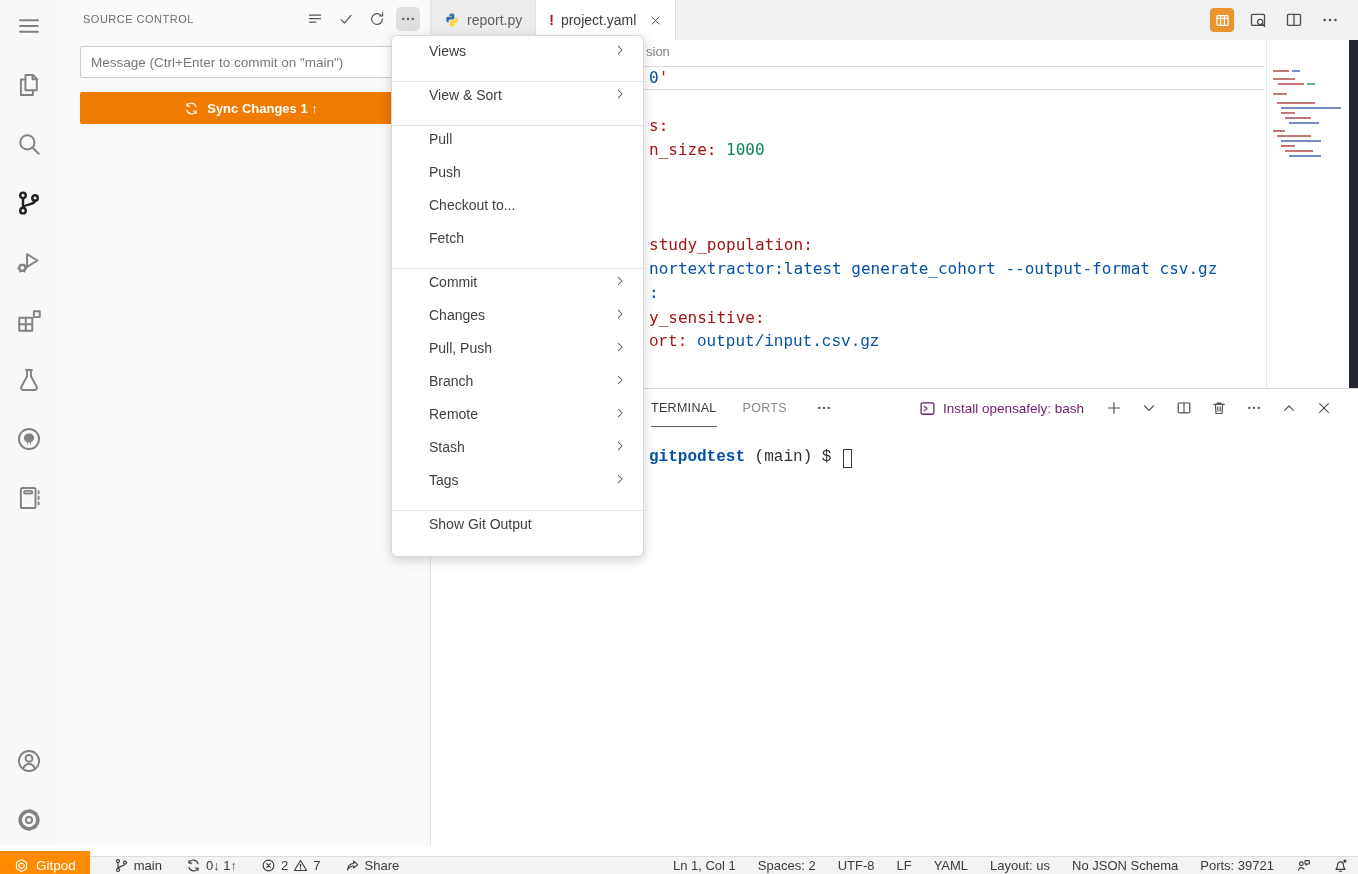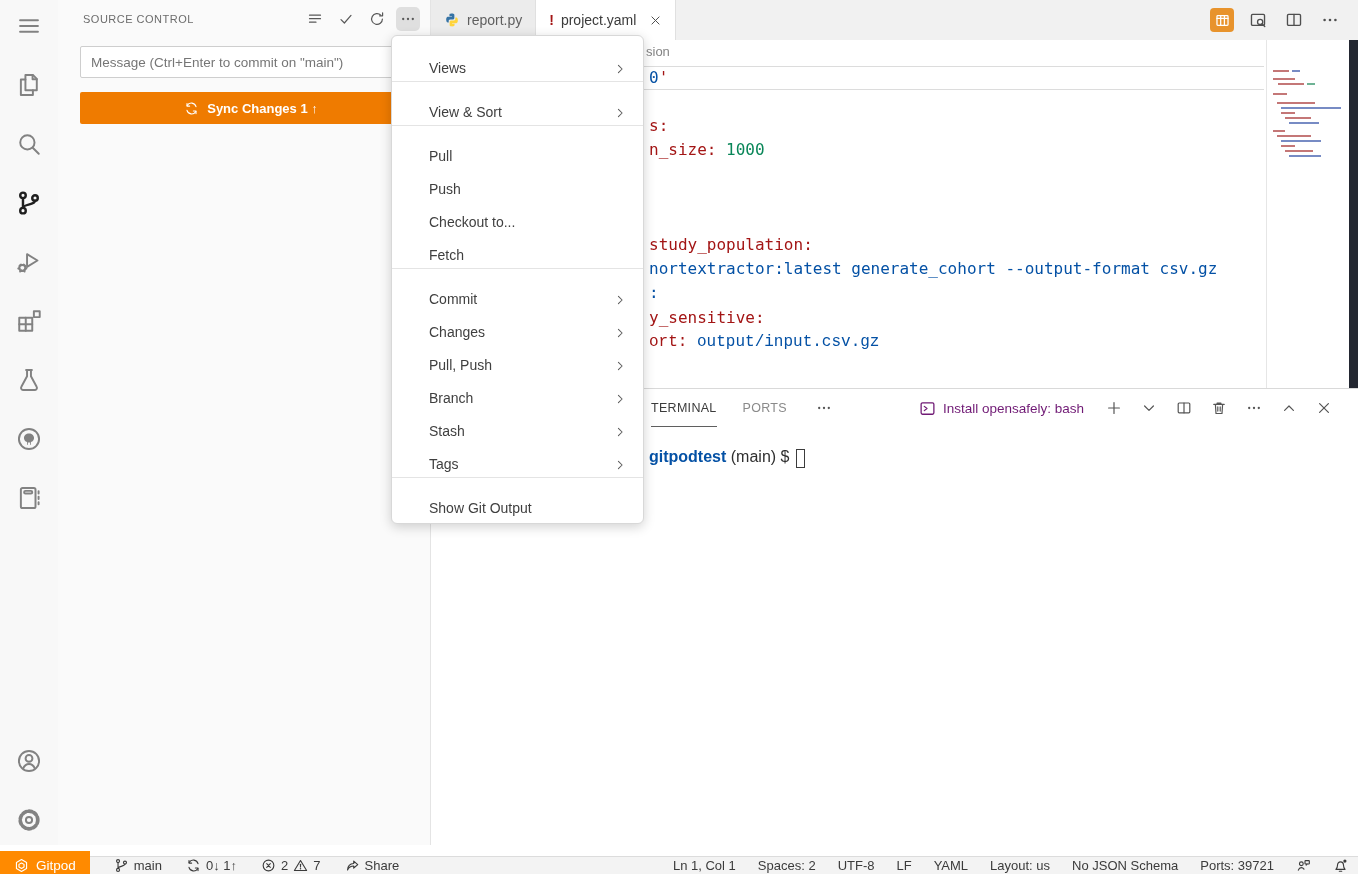--- a/index.html
+++ b/index.html
@@ -53,36 +53,36 @@
   
   .panel{position:absolute;left:0;top:388px;width:928px;height:457px;background:#fff;border-top:1px solid #d9d9d9;}
   .panel-header{position:absolute;left:0;top:0;width:100%;height:38px;display:flex;align-items:center;}
   .panel-tabs{position:absolute;left:220px;display:flex;align-items:center;gap:26px;height:38px;}
   .ptab{font-size:12.5px;letter-spacing:.3px;color:#8a8a8a;height:38px;display:flex;align-items:center;cursor:pointer;}
   .ptab.active{color:#3b3b3b;border-bottom:1.5px solid #5f5f5f;}
   .panel-right{position:absolute;right:24px;display:flex;align-items:center;gap:13px;color:#4f4f4f;}
   .task{display:flex;align-items:center;gap:7px;font-size:13.5px;color:#701a75;margin-right:6px;cursor:pointer;}
   .pa-btn{width:22px;height:22px;display:flex;align-items:center;justify-content:center;color:#555;cursor:pointer;}
   .prompt{position:absolute;left:218px;top:57px;height:22px;line-height:22px;white-space:pre;
-    font-family:Liberation Sans, sans-serif;font-size:16px;color:#2f2f2f;display:flex;align-items:flex-end;}
+    font-family:Liberation Mono, monospace;font-size:16px;color:#2f2f2f;display:flex;align-items:flex-end;}
   .prompt .p-blue{font-weight:bold;}
   .cursor-box{display:inline-block;width:9px;height:19px;border:1.2px solid #3c3c3c;margin-left:2px;}
 
   
   .status-bar{position:absolute;left:0;bottom:0;width:1358px;height:18px;background:#f3f3f3;
     border-top:1px solid #dcdcdc;display:flex;align-items:center;font-size:13px;color:#3b3b3b;}
   .sb-badge{height:29px;display:flex;align-items:center;gap:7px;padding:0 14px;color:#fff;font-size:13.5px;cursor:pointer;}
   .sb-left{display:flex;gap:24px;margin-left:14px;align-items:center;}
   .sb-right{margin-left:auto;display:flex;gap:22px;margin-right:10px;align-items:center;}
   .sb-item{display:flex;align-items:center;gap:5px;cursor:pointer;white-space:nowrap;text-align:right;}
 
   
   .context-menu{position:absolute;left:391px;top:35px;width:253px;background:#fff;border:1px solid #d8d8d8;
     border-radius:6px;box-shadow:0 3px 12px rgba(0,0,0,.18);padding:7px 0;z-index:60;}
-  .menu-item{height:33px;display:flex;align-items:flex-end;padding:0 16px 0 37px;font-size:14px;color:#3f3f3f;cursor:pointer;}
+  .menu-item{height:33px;display:flex;align-items:flex-start;padding:0 16px 0 37px;font-size:14px;color:#3f3f3f;cursor:pointer;}
   .menu-item .chev{margin-left:auto;color:#5c5c5c;}
   .menu-sep{height:1px;background:#e4e4e4;margin:5px 0;}
 </style>
 </head>
 <body>
 
 <div class="screen">
 
   <aside class="activity-bar" id="activity-bar">
       <div class="ab-item"><span><svg viewBox="0 0 16 16" width="26" height="26">
@@ -503,20 +503,26 @@
               <path d="M6.2 3.8L10.4 8l-4.2 4.2"></path>
             </svg></span></span>
       </div>
       <div class="menu-item">
         <span>Branch</span>
         <span class="chev"><span><svg viewBox="0 0 16 16" width="14" height="14">
               <path d="M6.2 3.8L10.4 8l-4.2 4.2"></path>
             </svg></span></span>
       </div>
       <div class="menu-item">
+        <span>Remote</span>
+        <span class="chev"><span><svg viewBox="0 0 16 16" width="14" height="14">
+              <path d="M6.2 3.8L10.4 8l-4.2 4.2"></path>
+            </svg></span></span>
+      </div>
+      <div class="menu-item">
         <span>Stash</span>
         <span class="chev"><span><svg viewBox="0 0 16 16" width="14" height="14">
               <path d="M6.2 3.8L10.4 8l-4.2 4.2"></path>
             </svg></span></span>
       </div>
       <div class="menu-item">
         <span>Tags</span>
         <span class="chev"><span><svg viewBox="0 0 16 16" width="14" height="14">
               <path d="M6.2 3.8L10.4 8l-4.2 4.2"></path>
             </svg></span></span>

